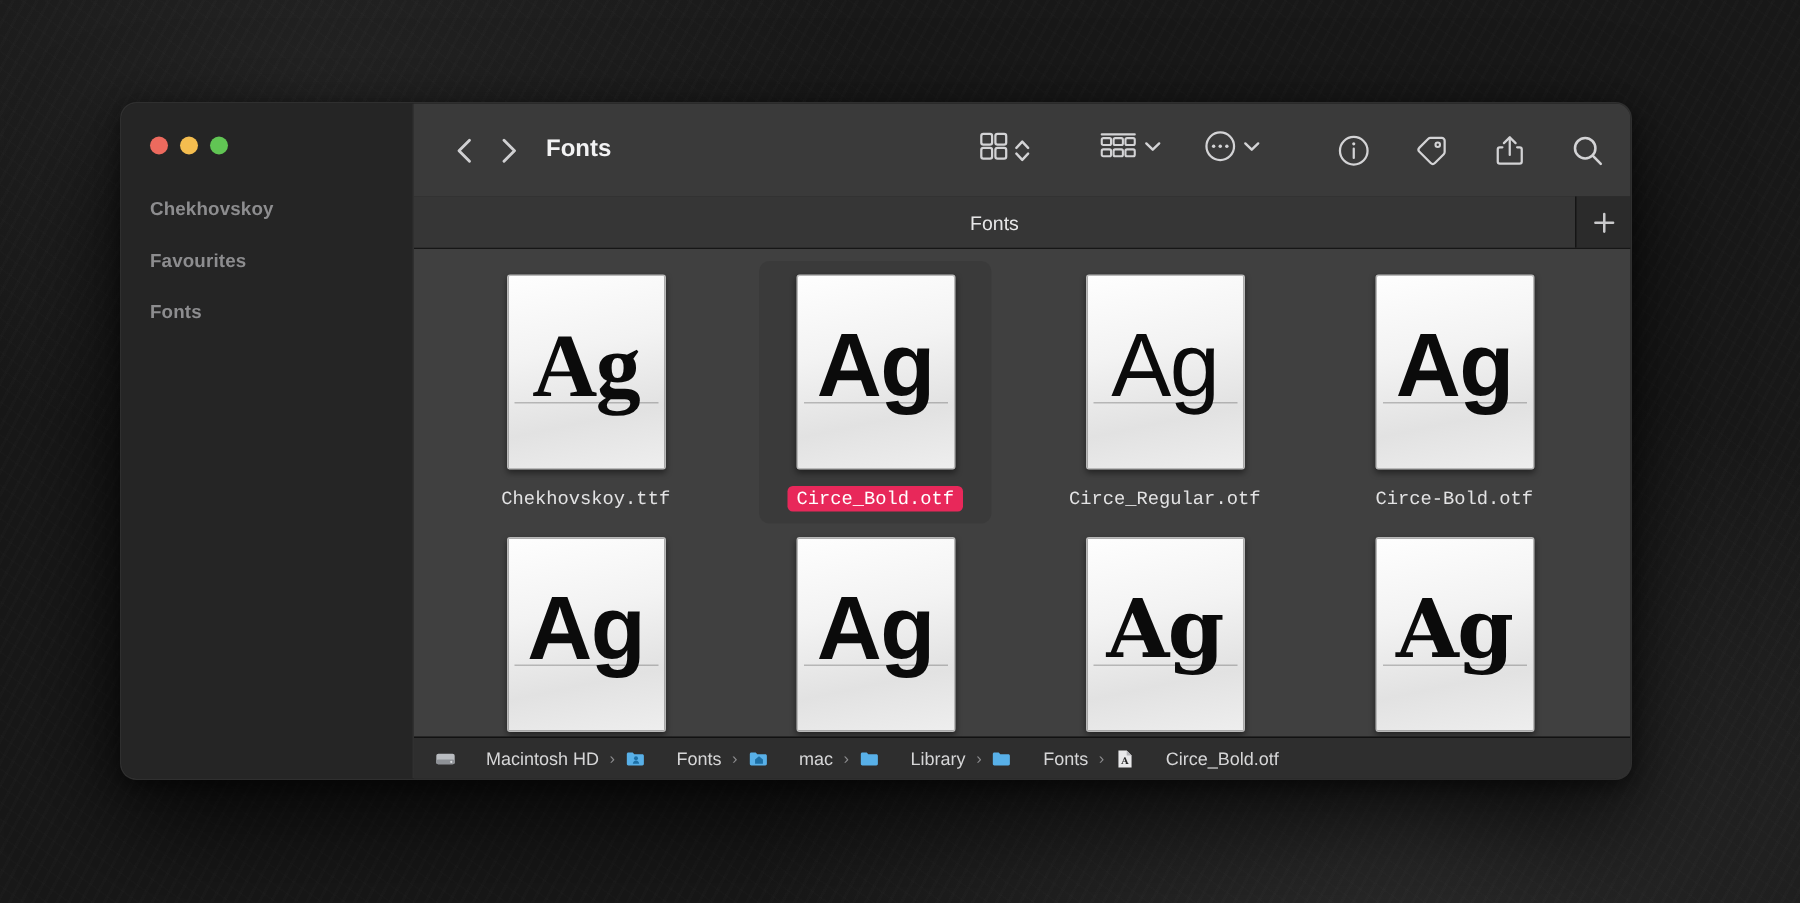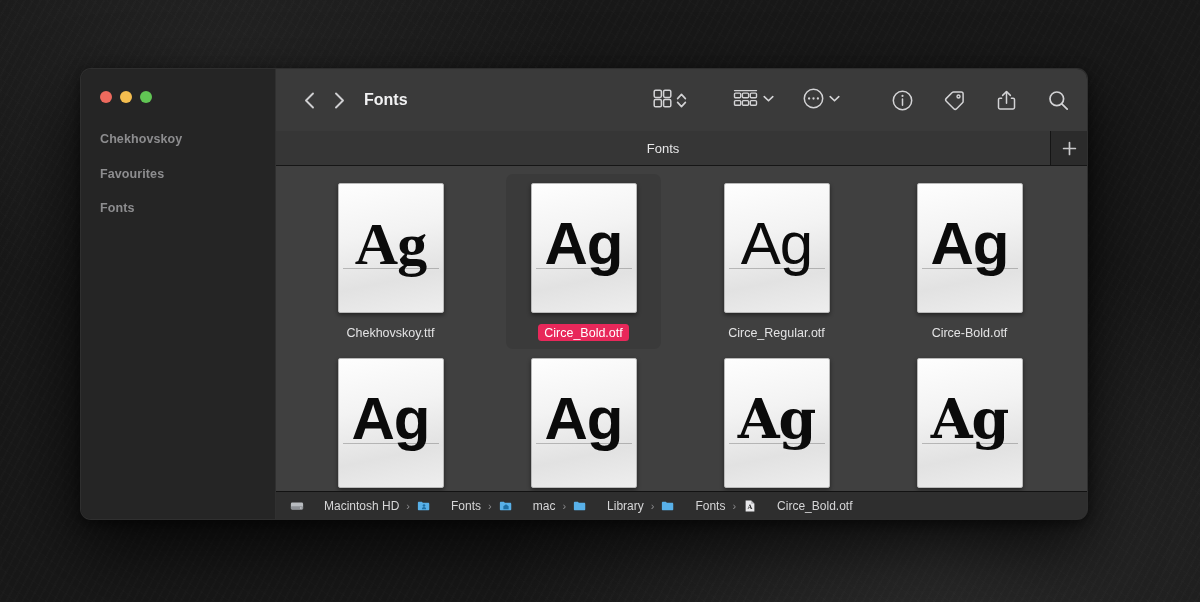--- a/index.html
+++ b/index.html
@@ -172,21 +172,21 @@
   .thumb.sans-bold span { font-family: "Liberation Sans", sans-serif; font-weight: 700; }
   .thumb.serif-bold span { font-family: "DejaVu Serif", serif; font-weight: 700; font-size: 54px; }
 
   .label {
     margin-top: 11px;
     font-size: 12.5px;
     color: #e3e3e4;
     padding: 1.5px 6px;
     border-radius: 3.5px;
     max-width: 150px;
-    white-space: nowrap; overflow: hidden; text-overflow: ellipsis;
+    white-space: nowrap; overflow: hidden; text-overflow: ellipsis; font-family: Liberation Mono, monospace;
   }
   .label.sel {
     background: #E8285A;
     color: #ffffff;
   }
 
   
   #pathbar {
     position: absolute;
     left: 0; right: 0; bottom: 0;

